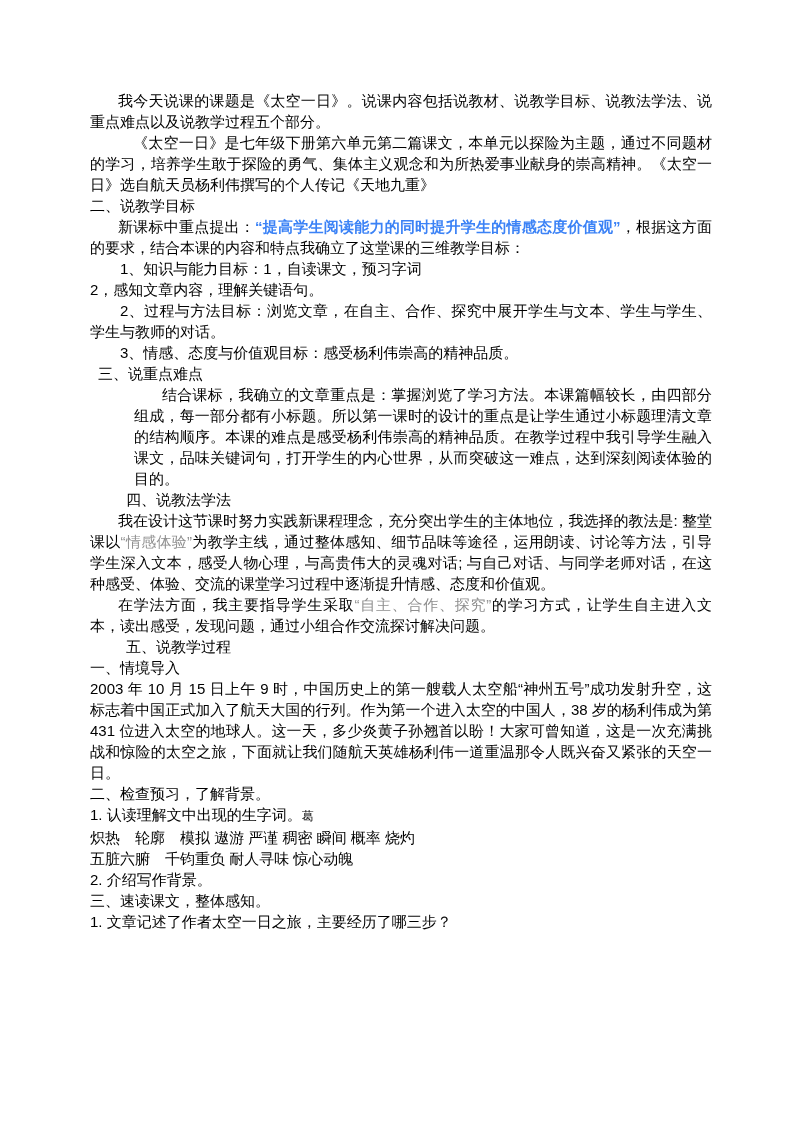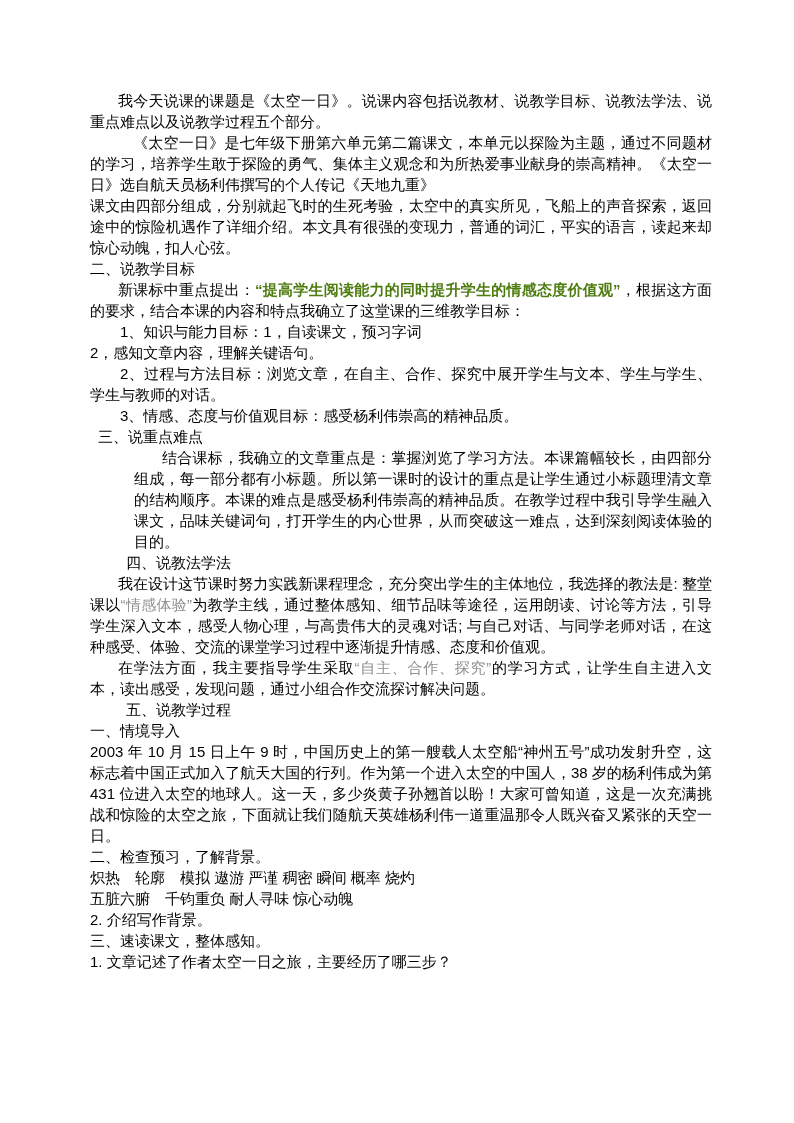--- a/index.html
+++ b/index.html
@@ -25,45 +25,45 @@
     line-height: 21px;
     color: #000000;
     text-align: justify;
   }
   p.para {
     margin: 0;
     padding: 0;
   }
   .seg-normal   { color: #000000; }
   .seg-gray     { color: #8f8f8f; }
-  .seg-emphasis { color: #4d7c0f; font-weight: bold; }
+  .seg-emphasis { color: #3b82f6; font-weight: bold; }
   .seg-small    { font-size: 12px; }
 </style>
 </head>
 <body>
 
 <div class="page">
   <div class="doc" id="doc-body">
       <p class="para" style="text-indent: 28px;"><span class="seg-normal">我今天说课的课题是《太空一日》。说课内容包括说教材、说教学目标、说教法学法、说重点难点以及说教学过程五个部分。</span></p>
       <p class="para" style="text-indent: 43px;"><span class="seg-normal">《太空一日》是七年级下册第六单元第二篇课文，本单元以探险为主题，通过不同题材的学习，培养学生敢于探险的勇气、集体主义观念和为所热爱事业献身的崇高精神。《太空一日》选自航天员杨利伟撰写的个人传记《天地九重》</span></p>
-      <p class="para"><span class="seg-normal">课文由四部分组成，分别就起飞时的生死考验，太空中的真实所见，飞船上的声音探索，返回途中的惊险机遇作了详细介绍。本文具有很强的变现力，普通的词汇，平实的语言，读起来却惊心动魄，扣人心弦。</span></p>
       <p class="para"><span class="seg-normal">二、说教学目标</span></p>
       <p class="para" style="text-indent: 28px;"><span class="seg-normal">新课标中重点提出：</span><span class="seg-emphasis">“提高学生阅读能力的同时提升学生的情感态度价值观”</span><span class="seg-normal">，根据这方面的要求，结合本课的内容和特点我确立了这堂课的三维教学目标：</span></p>
       <p class="para" style="text-indent: 30px;"><span class="seg-normal">1、知识与能力目标：1，自读课文，预习字词</span></p>
       <p class="para"><span class="seg-normal">2，感知文章内容，理解关键语句。</span></p>
       <p class="para" style="text-indent: 30px;"><span class="seg-normal">2、过程与方法目标：浏览文章，在自主、合作、探究中展开学生与文本、学生与学生、学生与教师的对话。</span></p>
       <p class="para" style="text-indent: 30px;"><span class="seg-normal">3、情感、态度与价值观目标：感受杨利伟崇高的精神品质。</span></p>
       <p class="para" style="text-indent: 8px;"><span class="seg-normal">三、说重点难点</span></p>
       <p class="para" style="text-indent: 28px; margin-left: 44px;"><span class="seg-normal">结合课标，我确立的文章重点是：掌握浏览了学习方法。本课篇幅较长，由四部分组成，每一部分都有小标题。所以第一课时的设计的重点是让学生通过小标题理清文章的结构顺序。本课的难点是感受杨利伟崇高的精神品质。在教学过程中我引导学生融入课文，品味关键词句，打开学生的内心世界，从而突破这一难点，达到深刻阅读体验的目的。</span></p>
       <p class="para" style="text-indent: 36px;"><span class="seg-normal">四、说教法学法</span></p>
       <p class="para" style="text-indent: 28px;"><span class="seg-normal">我在设计这节课时努力实践新课程理念，充分突出学生的主体地位，我选择的教法是: 整堂课以</span><span class="seg-gray">“情感体验”</span><span class="seg-normal">为教学主线，通过整体感知、细节品味等途径，运用朗读、讨论等方法，引导学生深入文本，感受人物心理，与高贵伟大的灵魂对话; 与自己对话、与同学老师对话，在这种感受、体验、交流的课堂学习过程中逐渐提升情感、态度和价值观。</span></p>
       <p class="para" style="text-indent: 28px;"><span class="seg-normal">在学法方面，我主要指导学生采取</span><span class="seg-gray">“自主、合作、探究”</span><span class="seg-normal">的学习方式，让学生自主进入文本，读出感受，发现问题，通过小组合作交流探讨解决问题。</span></p>
       <p class="para" style="text-indent: 36px;"><span class="seg-normal">五、说教学过程</span></p>
       <p class="para"><span class="seg-normal">一、情境导入</span></p>
       <p class="para"><span class="seg-normal">2003 年 10 月 15 日上午 9 时，中国历史上的第一艘载人太空船“神州五号”成功发射升空，这标志着中国正式加入了航天大国的行列。作为第一个进入太空的中国人，38 岁的杨利伟成为第 431 位进入太空的地球人。这一天，多少炎黄子孙翘首以盼！大家可曾知道，这是一次充满挑战和惊险的太空之旅，下面就让我们随航天英雄杨利伟一道重温那令人既兴奋又紧张的天空一日。</span></p>
       <p class="para"><span class="seg-normal">二、检查预习，了解背景。</span></p>
+      <p class="para"><span class="seg-normal">1. 认读理解文中出现的生字词。</span><span class="seg-small">葛</span></p>
       <p class="para"><span class="seg-normal">炽热　轮廓　模拟 遨游 严谨 稠密 瞬间 概率 烧灼</span></p>
       <p class="para"><span class="seg-normal">五脏六腑　千钧重负 耐人寻味 惊心动魄</span></p>
       <p class="para"><span class="seg-normal">2. 介绍写作背景。</span></p>
       <p class="para"><span class="seg-normal">三、速读课文，整体感知。</span></p>
       <p class="para"><span class="seg-normal">1. 文章记述了作者太空一日之旅，主要经历了哪三步？</span></p>
     </div>
 </div>
 
 </body></html>

